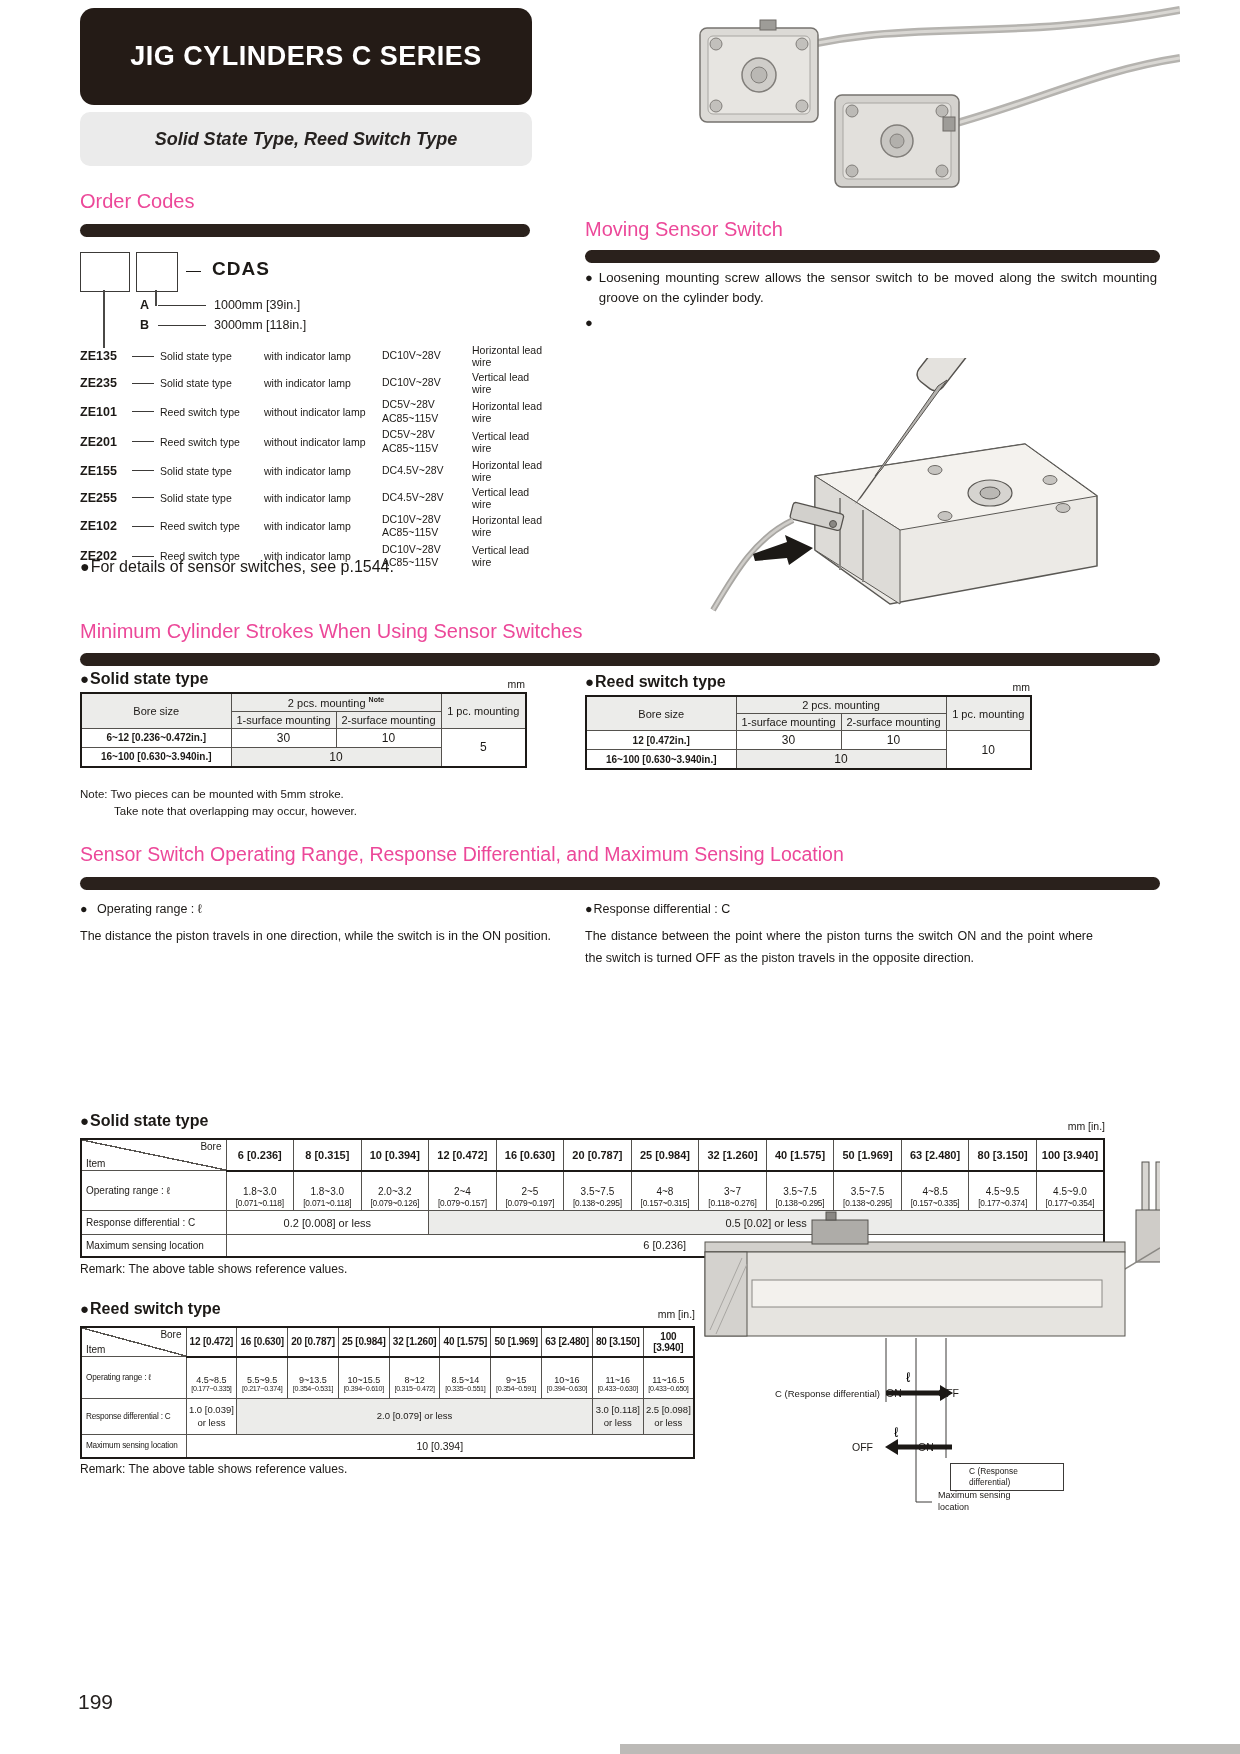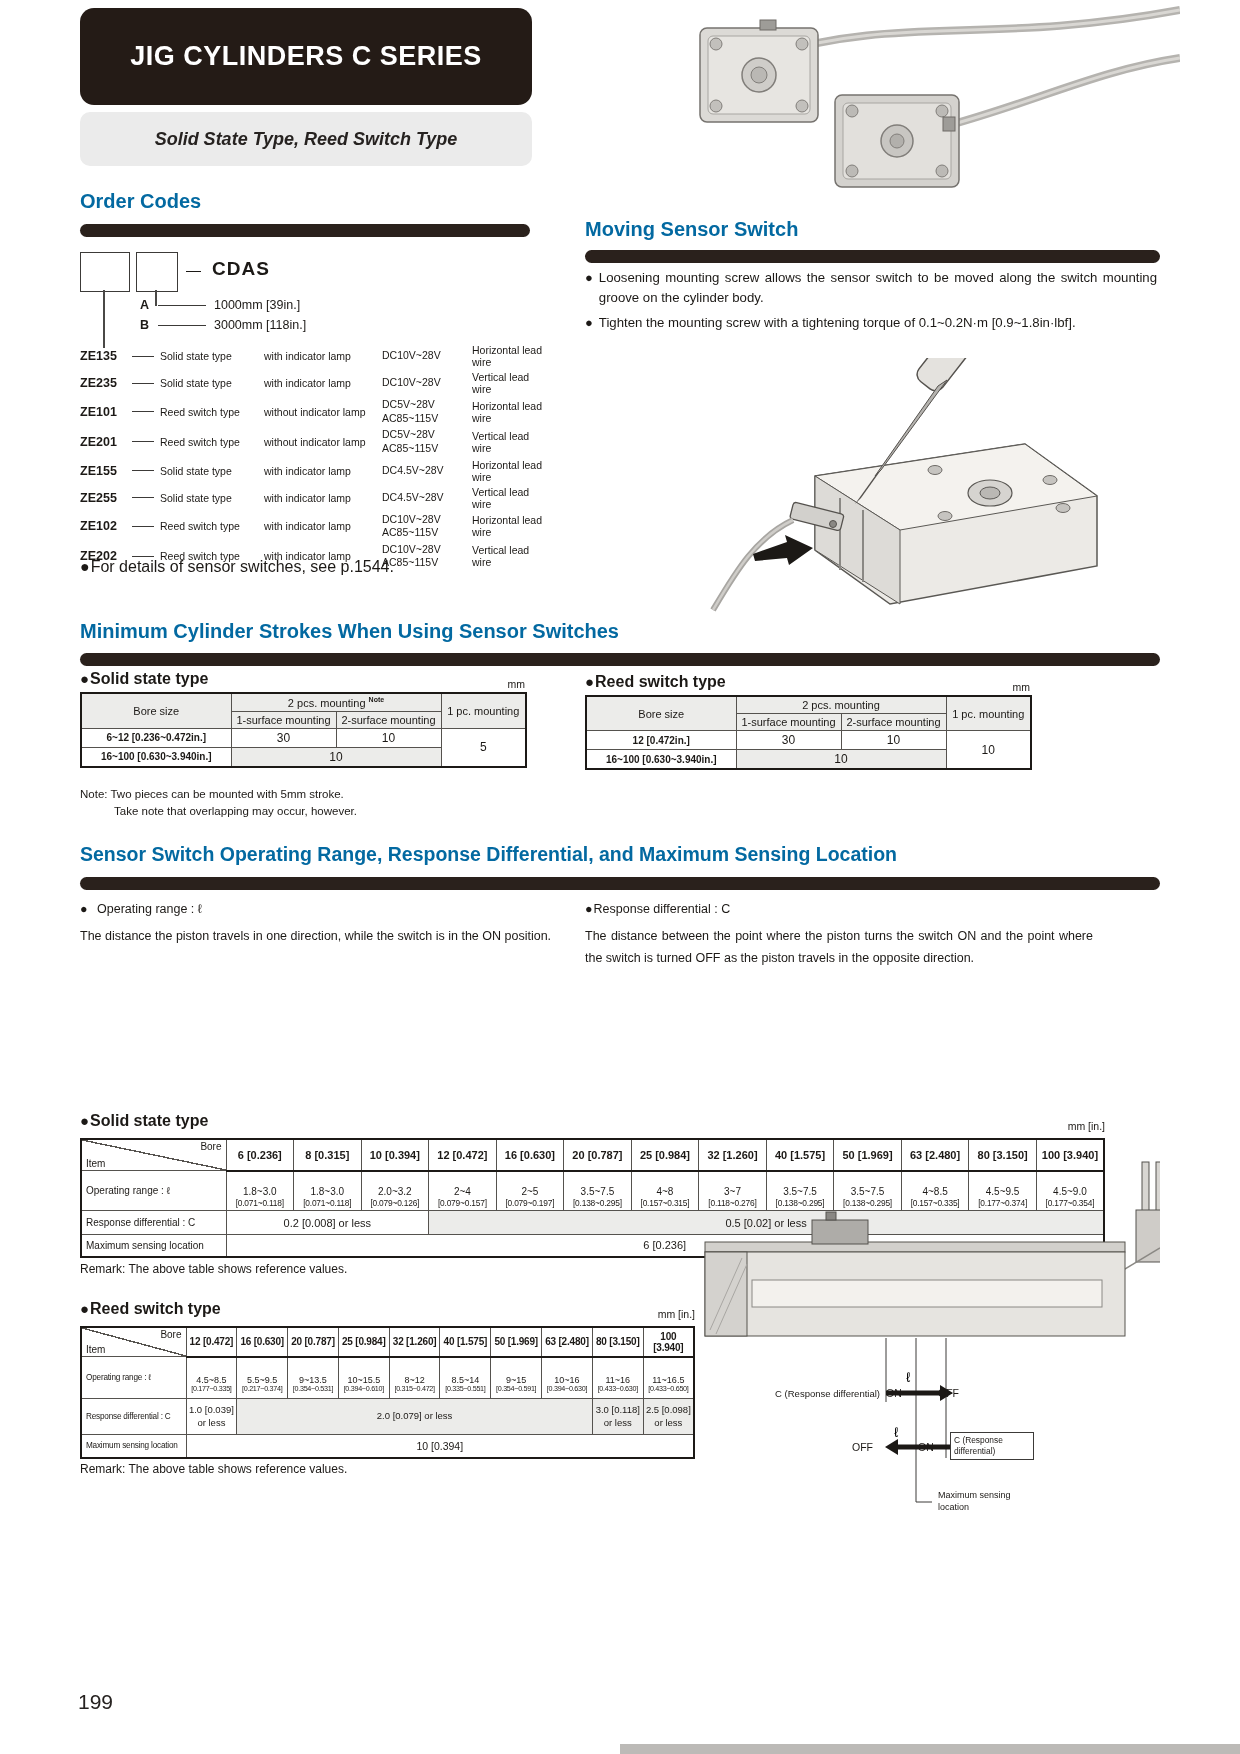--- a/index.html
+++ b/index.html
@@ -6,21 +6,21 @@
   body { font-family:"Liberation Sans", sans-serif; color:#1c1916; }
   .page { position:relative; width:1240px; height:1754px; background:#ffffff; overflow:hidden; }
 
   
   .title-box { position:absolute; left:80px; top:8px; width:452px; height:97px; background:#241b16;
     border-radius:14px; color:#fff; display:flex; flex-direction:column; align-items:center; justify-content:center;
     font-weight:bold; font-size:27px; line-height:1.22; letter-spacing:.5px; text-align:center; }
   .subtitle-box { position:absolute; left:80px; top:112px; width:452px; height:54px; background:#ebebeb;
     border-radius:10px; display:flex; align-items:center; justify-content:center; font-weight:bold; font-size:18px; color:#262220;font-style:italic; }
 
-  .sec-h { position:absolute; font-weight:bold; color:#0369a1; }
+  .sec-h { position:absolute; font-weight:normal; color:#ec4899; }
   .bar { position:absolute; height:13px; background:#2a211c; border-radius:7px; }
 
   
   .oc-box { position:absolute; border:1.6px solid #3c3a38; background:#fff; }
   .vline { position:absolute; width:1.5px; background:#4a4846; }
   .len-row { position:absolute; display:flex; align-items:center; font-size:12.5px; }
   .len-code { font-weight:bold; width:16px; }
   .len-dash { width:48px; border-top:1.6px solid #3c3a38; margin:0 8px 0 2px; }
   .oc-list { position:absolute; left:80px; top:344px; width:470px; }
   .oc-row { display:flex; align-items:center; margin-bottom:3px; min-height:17px; }
@@ -79,21 +79,21 @@
   .corner { position:relative;
     background:linear-gradient(to top right, transparent calc(50% - 0.7px), #55524e calc(50% - 0.7px), #55524e calc(50% + 0.7px), transparent calc(50% + 0.7px)); }
   .corner .c-bore { position:absolute; top:1px; right:4px; font-size:10px; font-weight:normal; }
   .corner .c-item { position:absolute; bottom:1px; left:4px; font-size:10px; font-weight:normal; }
 
   .remark { position:absolute; font-size:12px; }
 
   
   .dlab { position:absolute; font-size:10.5px; white-space:nowrap; }
   .dlab-s { position:absolute; font-size:9.5px; white-space:nowrap; }
-  .cbox { position:absolute; border:1px solid #3c3a38; font-size:8.4px; line-height:1.3; padding:2px 3px; text-align:left; background:#fff; }
+  .cbox { position:absolute; border:1px solid #3c3a38; font-size:8.4px; line-height:1.3; padding:2px 18px; text-align:left; background:#fff;margin-top:31px; }
   .maxlab { position:absolute; font-size:9px; line-height:1.3; }
 
   .page-num { position:absolute; left:78px; top:1690px; font-size:21px; color:#262220; }
   .footer-bar { position:absolute; left:620px; top:1744px; width:620px; height:10px; background:#bcbab7; }
 
   svg text { font-family:"Liberation Sans", sans-serif; }
 </style>
 </head>
 <body>
 
@@ -252,21 +252,20 @@
 
   <div class="sec-h" style="left:585px;top:218px;font-size:20px;">Moving Sensor Switch</div>
   <div class="bar" style="left:585px;top:250px;width:575px;"></div>
   <div class="mslist">
     <div class="ms-item">
       <span class="bullet">●</span>
       <span>Loosening mounting screw allows the sensor switch to be moved along the switch mounting groove on the cylinder body.</span>
     </div>
     <div class="ms-item">
       <span class="bullet">●</span>
-      <span>Tighten the mounting screw with a tightening torque of 0.1~0.2N·m [0.9~1.8in·lbf].</span>
     </div>
   </div>
 
   <svg style="position:absolute;left:695px;top:358px;" width="440" height="262" viewBox="0 0 440 262">
     <polygon points="120,118 330,86 402,138 402,208 195,246 120,192" fill="#eceae6" stroke="#5a5854" stroke-width="1.5"></polygon>
     <polygon points="120,118 330,86 402,138 205,172" fill="#f4f2ee" stroke="#5a5854" stroke-width="1"></polygon>
     <polygon points="120,118 205,172 205,246 120,192" fill="#dddbd7" stroke="#5a5854" stroke-width="1"></polygon>
     <ellipse cx="295" cy="135" rx="22" ry="13" fill="#d6d4d0" stroke="#5a5854" stroke-width="1.2"></ellipse>
     <ellipse cx="295" cy="135" rx="10" ry="6" fill="#bab8b4" stroke="#5a5854"></ellipse>
     <ellipse cx="240" cy="112" rx="7" ry="4.5" fill="#c6c4c0" stroke="#6e6b67"></ellipse>

